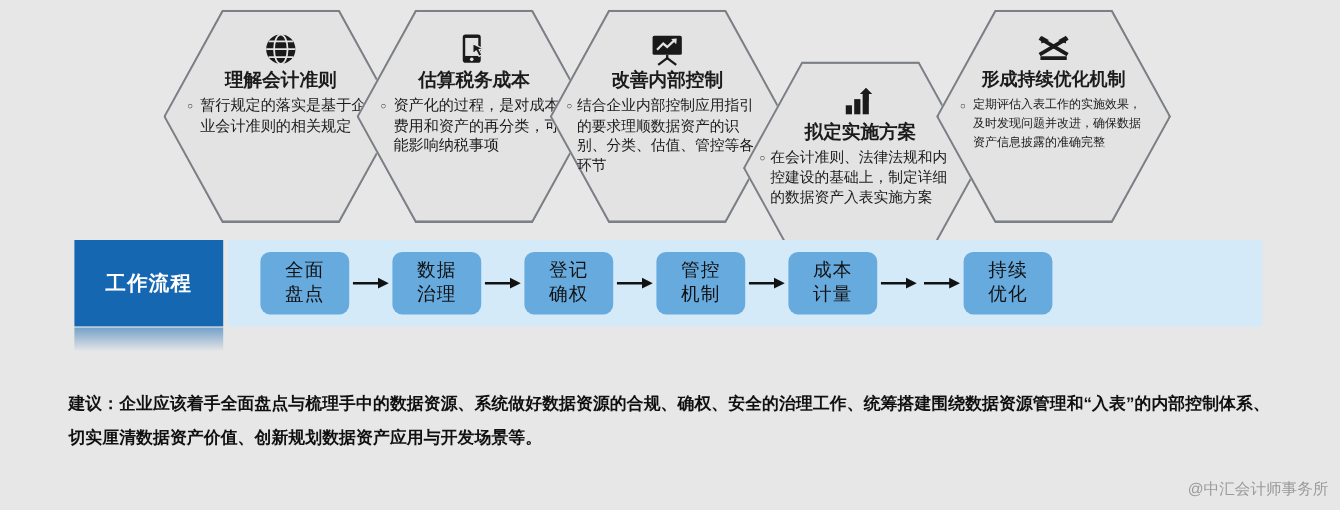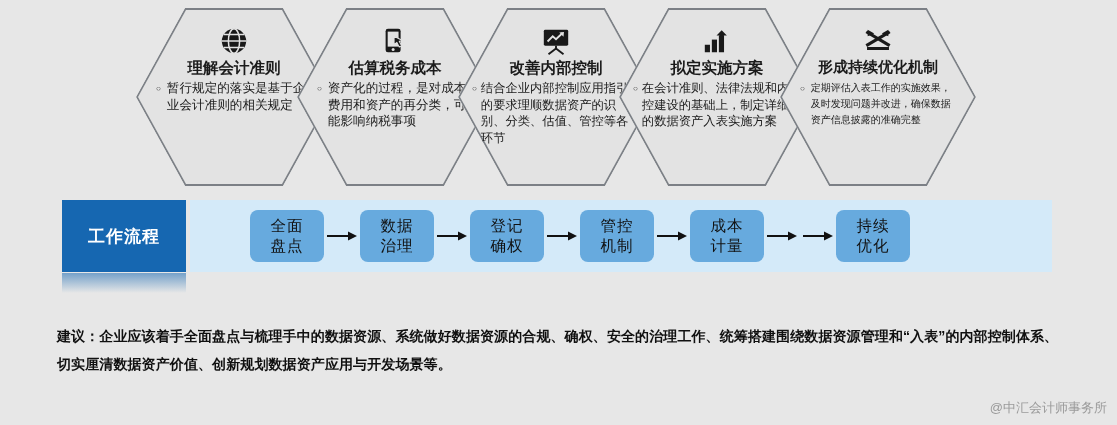--- a/index.html
+++ b/index.html
@@ -138,21 +138,21 @@
   }
   .wf-track {
     position: absolute;
     left: 128px;
     top: 0;
     right: 0;
     height: 72px;
     background: #d4eaf9;
     display: flex;
     align-items: center;
-    padding-left: 60px;
+    padding-left: 27px;
     box-sizing: border-box;
   }
   .wf-step {
     width: 74px;
     height: 52px;
     background: #67aade;
     border-radius: 8px;
     display: flex;
     flex-direction: column;
     align-items: center;
@@ -258,21 +258,21 @@
         </svg>
       </div>
       <div class="hex-title">改善内部控制</div>
       <div class="hex-bullet">
         <span class="hex-bullet-mark">○</span>
         <span class="hex-bullet-text">结合企业内部控制应用指引的要求理顺数据资产的识别、分类、估值、管控等各环节</span>
       </div>
     </div>
   </div>
 
-  <div class="hex hex-4" style="left:619px;">
+  <div class="hex hex-4" style="left:619px;margin-top:43px;">
     <div class="hex-border"></div>
     <div class="hex-inner"></div>
     <div class="hex-content">
       <div class="hex-icon">
         <svg width="30" height="30" viewBox="0 0 32 32" aria-hidden="true">
           <rect x="3" y="20" width="5.5" height="8" fill="#1a1a1a"></rect>
           <rect x="10.5" y="14.5" width="5.5" height="13.5" fill="#1a1a1a"></rect>
           <rect x="18" y="10" width="5.5" height="18" fill="#1a1a1a"></rect>
           <polygon points="20.8,11 20.8,5 17.5,5 23,-0.5 28.5,5 25.2,5 25.2,11" fill="#1a1a1a" transform="translate(-2,5)"></polygon>
         </svg>

